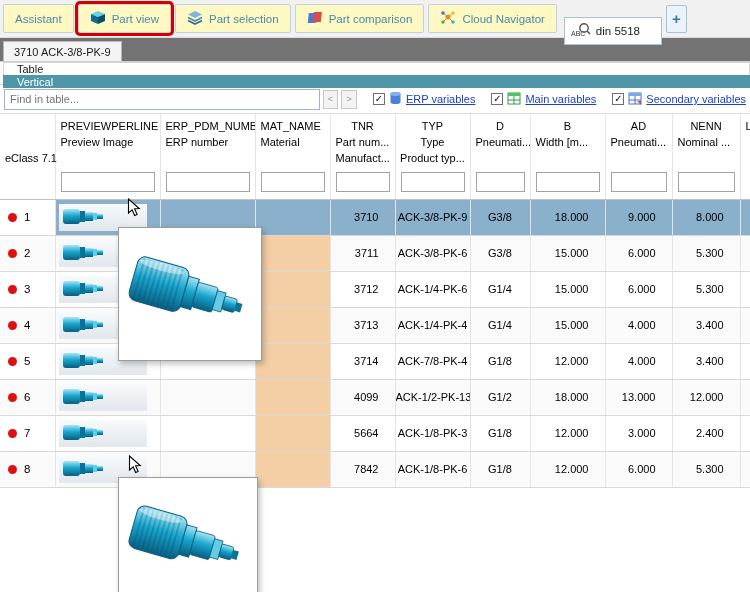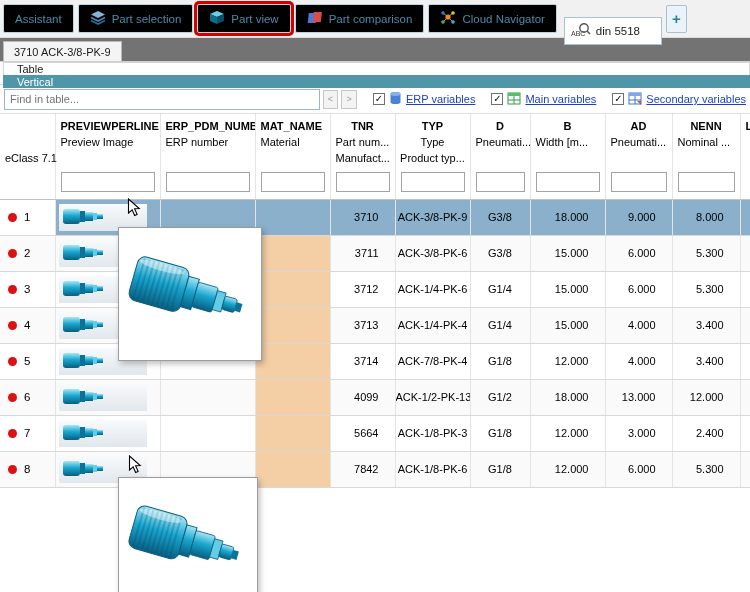--- a/index.html
+++ b/index.html
@@ -1,21 +1,21 @@
 <!DOCTYPE html>
 <html><head>
 <meta charset="utf-8">
 <style>
   *{box-sizing:border-box;margin:0;padding:0;}
   html,body{width:750px;height:592px;}
   body{position:relative;overflow:hidden;background:#fff;font-family:"Liberation Sans",sans-serif;font-size:11px;color:#000;}
 
   
   .toolbar{height:38px;background:#f1f1f1;border-bottom:1px solid #dcdcdc;display:flex;align-items:center;gap:4px;padding:0 3px;}
-  .tbtn{height:29px;display:flex;align-items:center;gap:6px;padding:0 11px;background:#000000;border:1px solid #bdd3e0;border-radius:2px;color:#4c8aa8;font-size:11.5px;font-family:inherit;cursor:pointer;white-space:nowrap;}
+  .tbtn{height:29px;display:flex;align-items:center;gap:6px;padding:0 11px;background:#fef9c3;border:1px solid #bdd3e0;border-radius:2px;color:#4c8aa8;font-size:11.5px;font-family:inherit;cursor:pointer;white-space:nowrap;}
   .tbtn.hl{box-shadow:0 0 0 3px #d40000;position:relative;z-index:5;}
   .searchbox{height:28px;background:#fff;border:1px solid #a9c2d2;display:flex;align-items:center;gap:5px;padding:0 6px;margin-left:3px;min-width:98px;margin-top:24px;}
   .search-text{font-size:11.5px;color:#1c1c1c;}
   .plusbtn{height:28px;width:21px;background:#eaf3f9;border:1px solid #a9c2d2;color:#2e7d9e;font-size:15px;font-weight:bold;line-height:1;cursor:pointer;border-radius:2px;font-family:inherit;}
 
   
   .doc-tab-row{height:24px;background:#737373;border-bottom:1px solid #cfcfcf;display:flex;align-items:flex-end;padding-left:3px;}
   .doc-tab{background:#f4f4f4;border:1px solid #b9b9b9;border-bottom:none;font-size:11px;color:#1a1a1a;padding:4px 10px 3px;cursor:pointer;}
 
   
@@ -28,21 +28,21 @@
   .find-input{width:322px;height:21px;border:1px solid #9fb6c4;padding:0 5px;font-size:11px;font-family:inherit;color:#333;}
   .navbtn{width:16px;height:19px;margin-left:3px;background:#f3f3f3;border:1px solid #c6c6c6;color:#9a9a9a;font-size:9px;padding:0;cursor:pointer;font-family:inherit;}
   .toggle{display:flex;align-items:center;gap:4px;margin-left:16px;cursor:pointer;white-space:nowrap;}
   .cb{display:inline-block;width:12px;height:12px;border:1px solid #707070;background:#fff;font-size:10px;line-height:10px;text-align:center;color:#111;}
   .lnk{font-size:11px;color:#1b41cc;text-decoration:underline;}
 
   
   .table-wrap{position:relative;border-top:1px solid #e0e0e0;}
   table{border-collapse:collapse;table-layout:fixed;width:750px;}
   th,td{overflow:hidden;white-space:nowrap;border-right:1px solid #e4e4e4;padding:0;}
-  thead th{background:#fff;font-size:11px;font-weight:bold;color:#000;height:20px;vertical-align:bottom;padding-bottom:2px;}
+  thead th{background:#fff;font-size:11px;font-weight:normal;color:#000;height:20px;vertical-align:bottom;padding-bottom:2px;}
   tr.hdesc th{font-weight:normal;height:16px;vertical-align:middle;padding-bottom:0;}
   tr.hfilter td{height:33px;vertical-align:middle;border-bottom:1px solid #c2c2c2;background:#fff;}
   tr.hfilter input{display:block;width:calc(100% - 10px);height:20px;margin:0 auto;border:1px solid #a3a3a3;font-size:11px;padding:0 3px;font-family:inherit;}
   tbody td{height:36px;font-size:11px;color:#000;border-bottom:1px solid #d8d8d8;vertical-align:middle;background:#fff;}
   tbody tr:nth-child(even) td{background:#fafafa;}
   td.c-mat{background:#f4cfa6 !important;}
   tr.sel td{background:#8ab0cb !important;}
   tr.sel td.c-num{background:#fff !important;}
   .al-l{text-align:left;padding-left:5px;}
   .al-c{text-align:center;}
@@ -73,35 +73,35 @@
       <stop offset="0.45" stop-color="#19a6ce"></stop>
       <stop offset="1" stop-color="#085e81"></stop>
     </linearGradient>
   </defs>
 </svg>
 
 <div class="toolbar">
   <button class="tbtn">
     <span>Assistant</span>
   </button>
+  <button class="tbtn hl">
+    <span><svg width="16" height="15" viewBox="0 0 16 15">
+          <path d="M8 1 L15 4 L8 7 L1 4 Z" fill="#66d2e8"></path>
+          <path d="M1 4 L8 7 L8 14 L1 11 Z" fill="#0d6d8c"></path>
+          <path d="M15 4 L8 7 L8 14 L15 11 Z" fill="#0a4f68"></path>
+        </svg></span>
+    <span>Part view</span>
+  </button>
   <button class="tbtn">
     <span><svg width="16" height="14" viewBox="0 0 16 14">
           <path d="M8 0 L15 3.5 L8 7 L1 3.5 Z" fill="#7fb6d9"></path>
           <path d="M1 6.5 L8 10 L15 6.5" fill="none" stroke="#4b87b0" stroke-width="1.6"></path>
           <path d="M1 9.5 L8 13 L15 9.5" fill="none" stroke="#2e6a96" stroke-width="1.6"></path>
         </svg></span>
     <span>Part selection</span>
-  </button>
-  <button class="tbtn hl">
-    <span><svg width="16" height="15" viewBox="0 0 16 15">
-          <path d="M8 1 L15 4 L8 7 L1 4 Z" fill="#66d2e8"></path>
-          <path d="M1 4 L8 7 L8 14 L1 11 Z" fill="#0d6d8c"></path>
-          <path d="M15 4 L8 7 L8 14 L15 11 Z" fill="#0a4f68"></path>
-        </svg></span>
-    <span>Part view</span>
   </button>
   <button class="tbtn">
     <span><svg width="16" height="14" viewBox="0 0 16 14">
           <rect x="2" y="2" width="8" height="10" fill="#4d79d6" transform="skewX(-6)"></rect>
           <rect x="7" y="1" width="8" height="10" fill="#d64d4d" transform="skewX(-6)"></rect>
         </svg></span>
     <span>Part comparison</span>
   </button>
   <button class="tbtn">
     <span><svg width="16" height="15" viewBox="0 0 16 15">

